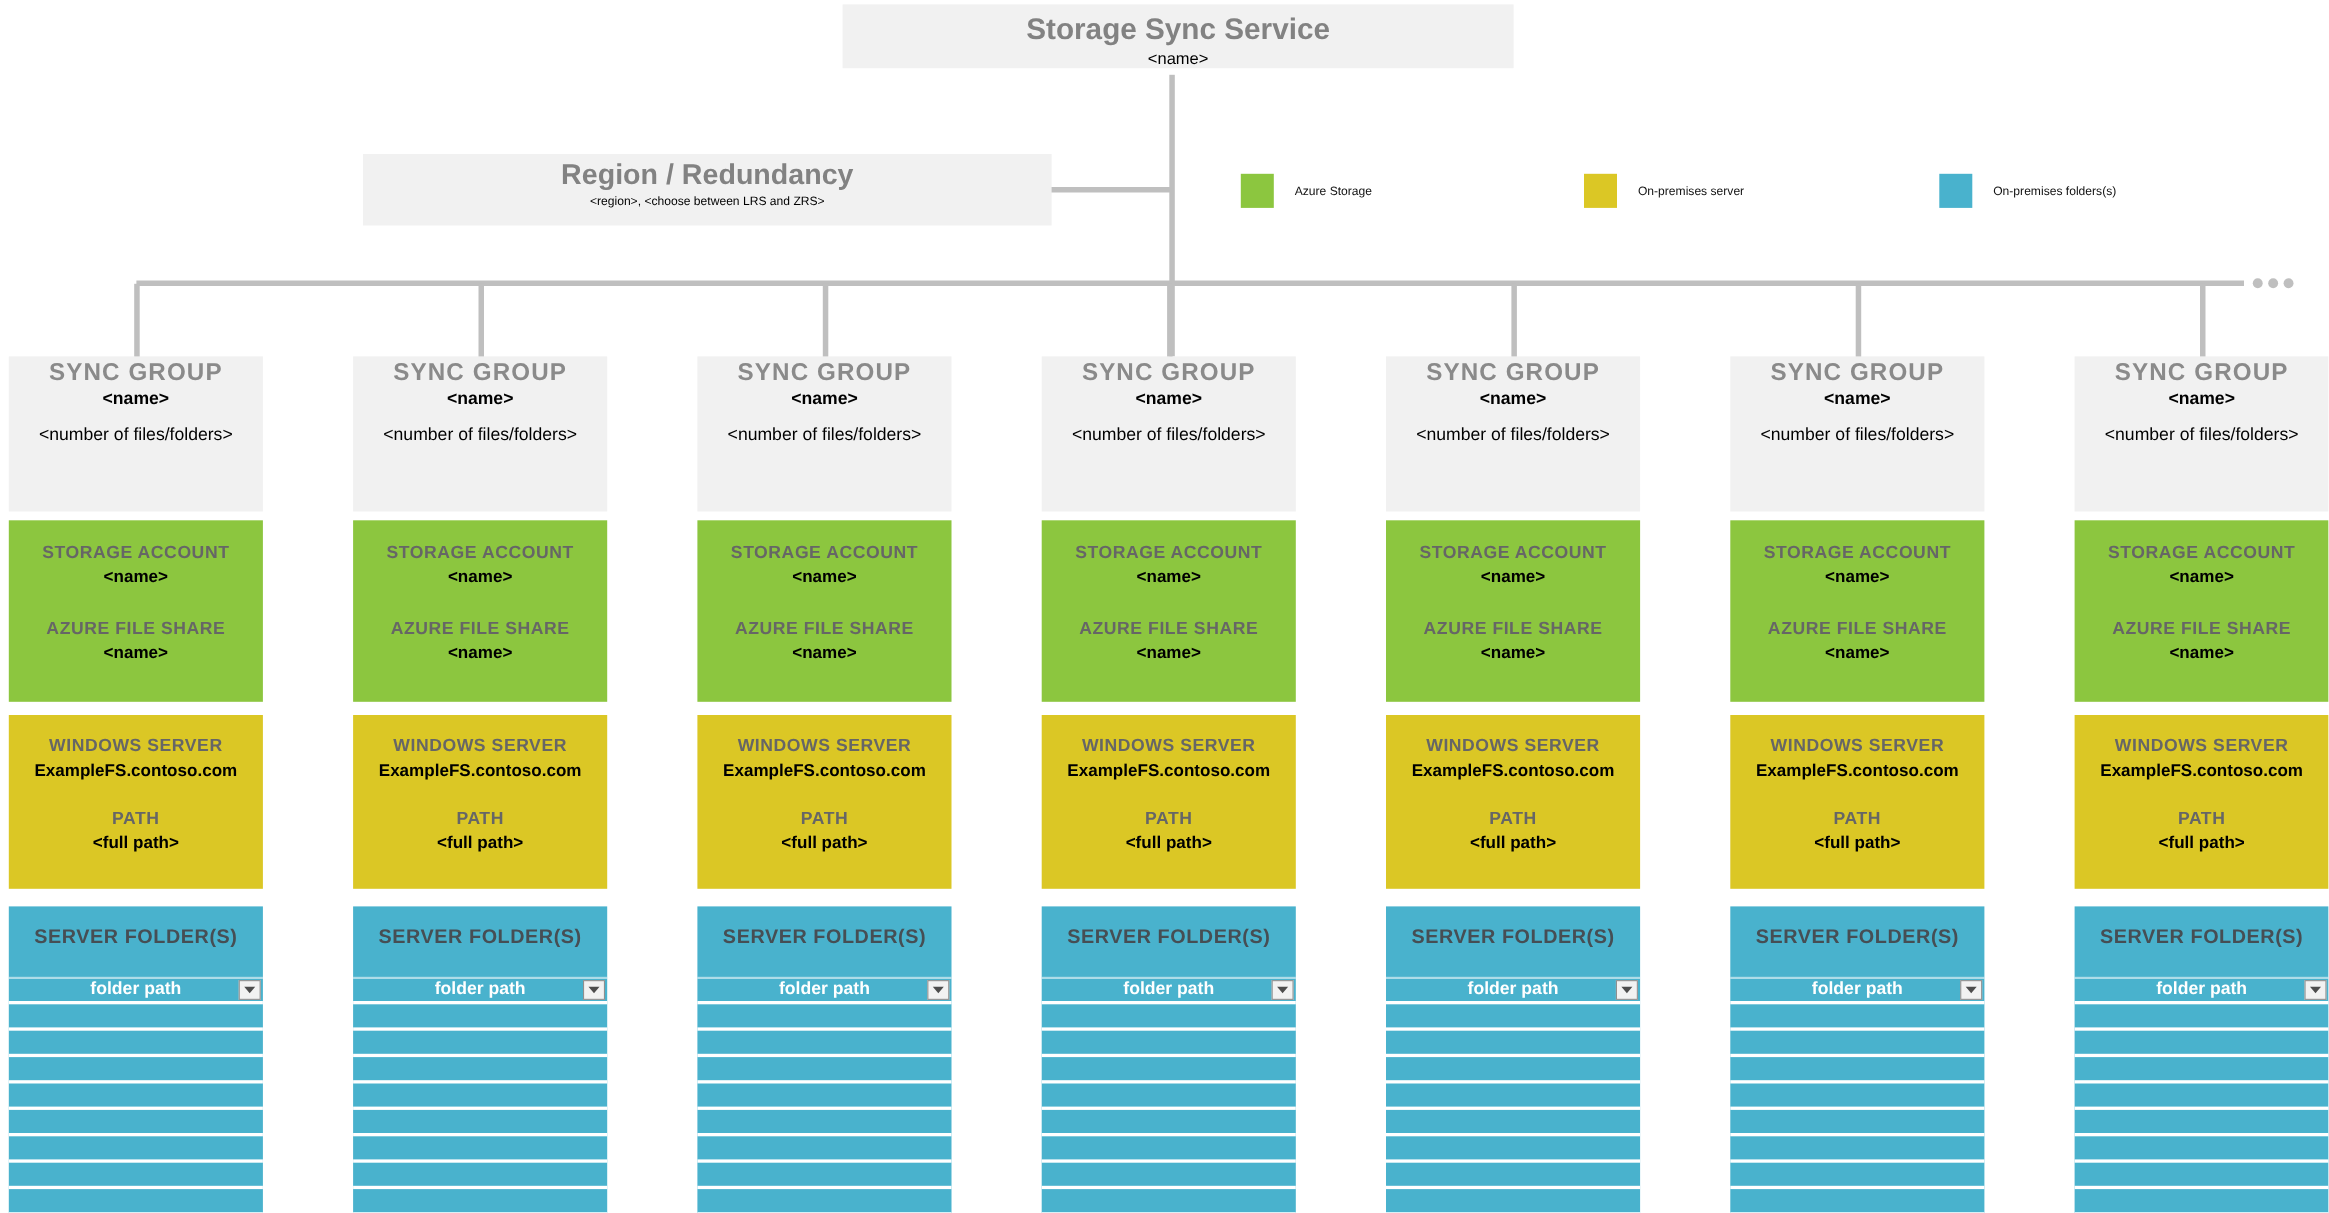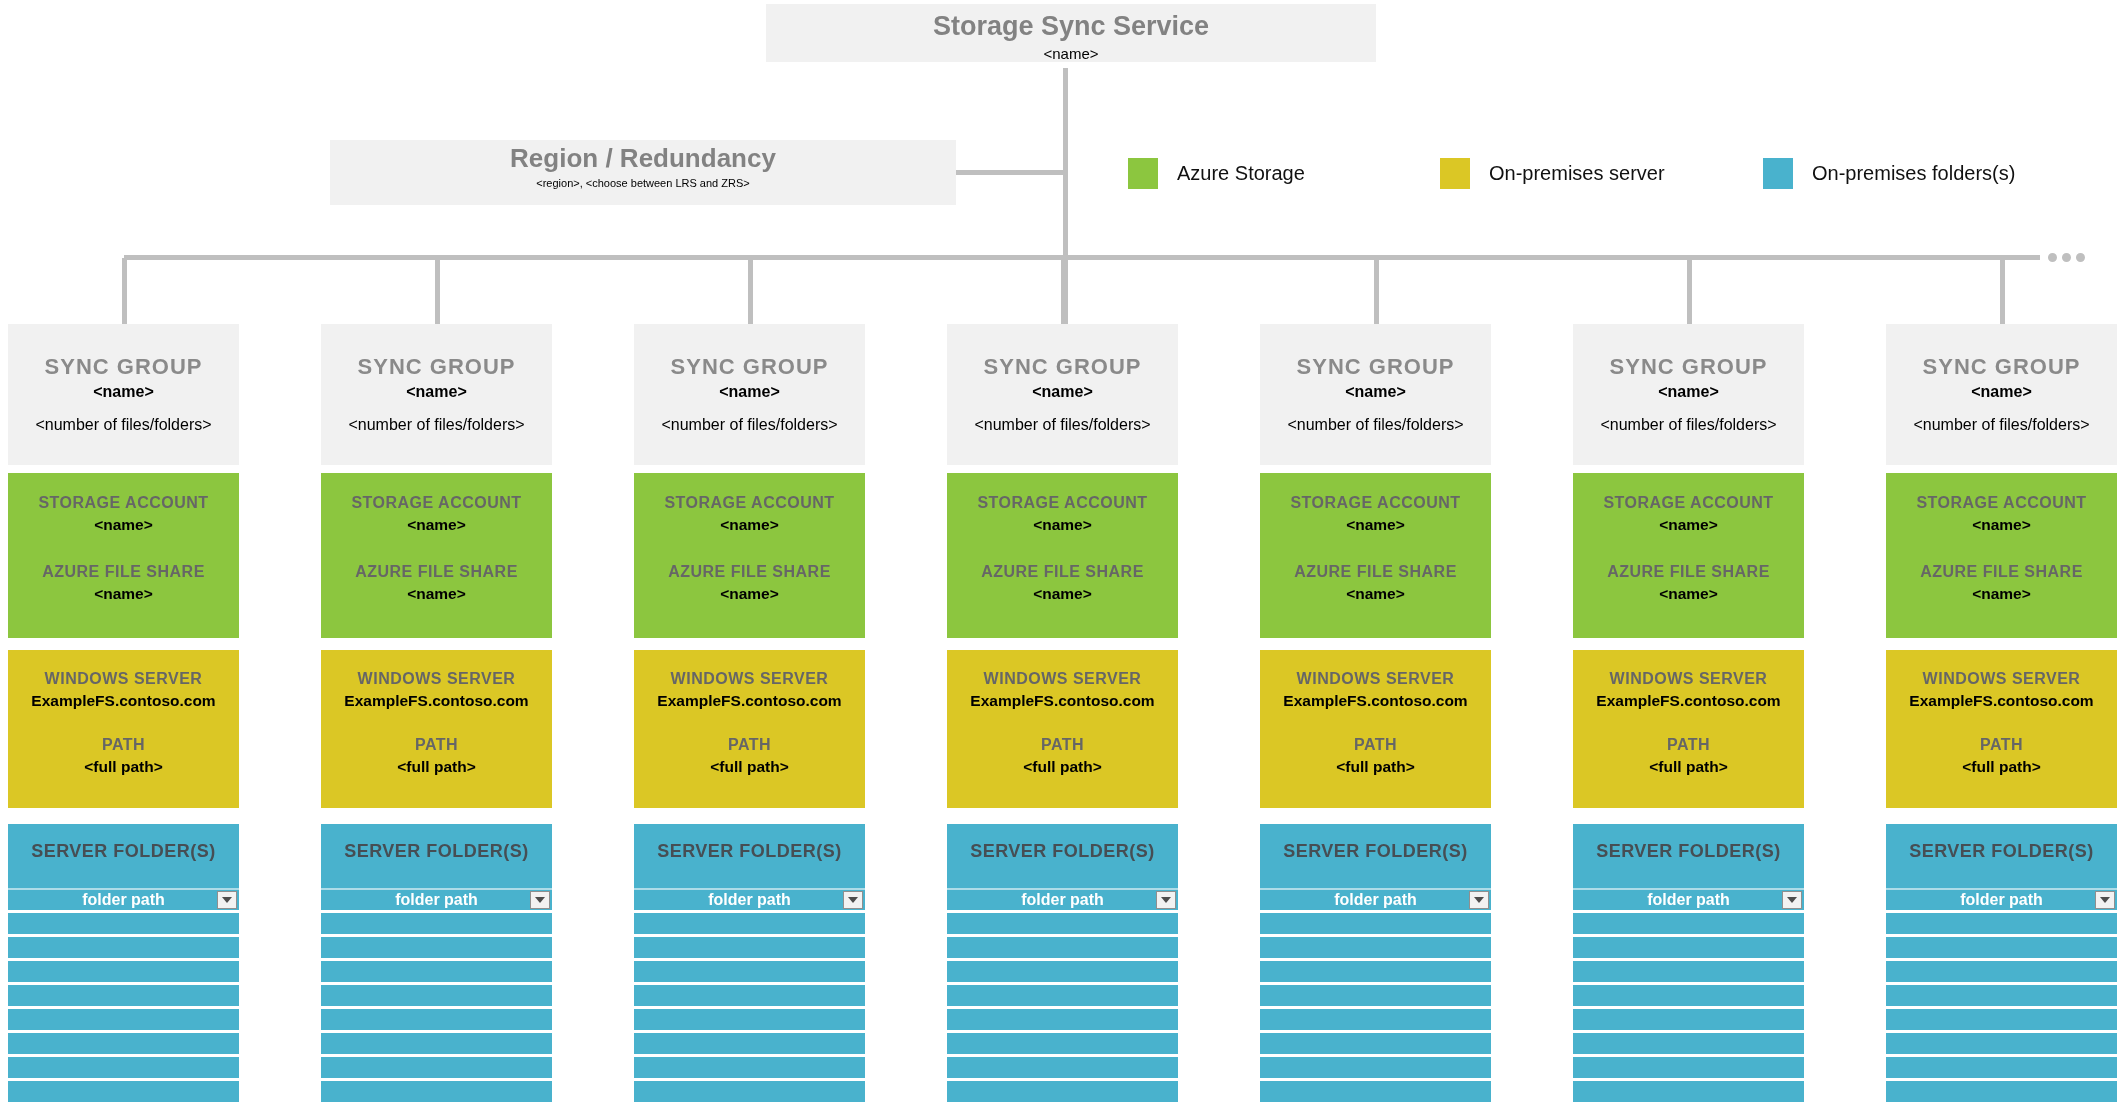--- a/index.html
+++ b/index.html
@@ -22,30 +22,30 @@
   .regionbox .ph{font-size:11px;color:#000;margin-top:4px;}
   
   .line{position:absolute;background:#BFBFBF;}
   .trunk{left:1063px;top:68px;width:5px;height:256px;}
   .mainline{left:124px;top:255px;width:1916px;height:5px;}
   .regionline{left:950px;top:170px;width:115px;height:5px;}
   .drop{position:absolute;top:-66px;left:50%;margin-left:-2px;width:5px;height:66px;background:#BFBFBF;}
   
   .legend-item{position:absolute;top:158px;height:31px;display:flex;align-items:center;}
   .legend-item .swatch{width:30px;height:31px;flex:none;}
-  .legend-item .lg-label{margin-left:19px;font-size:20px;color:#111;white-space:nowrap;}
+  .legend-item .lg-label{margin-left:19px;font-size:11px;color:#111;white-space:nowrap;}
   .li-0{left:1128px;} .li-1{left:1440px;} .li-2{left:1763px;}
   
   .dots{position:absolute;left:2048px;top:253px;display:flex;}
   .dots i{width:9px;height:9px;border-radius:50%;background:#BFBFBF;margin-right:5px;}
   
   .columns{position:absolute;left:8px;top:324px;display:flex;gap:82px;}
   .column{position:relative;width:231px;display:flex;flex-direction:column;}
   .box{box-sizing:border-box;text-align:center;}
-  .box.head{height:141px;background:#F1F1F1;margin-bottom:8px;padding-top:30px;}
+  .box.head{height:141px;background:#F1F1F1;margin-bottom:8px;padding-top:1px;}
   .sg-title{font-size:22px;font-weight:bold;color:#8A8A8A;letter-spacing:1px;}
   .sg-name{font-size:16px;font-weight:bold;color:#000;margin-top:3px;}
   .sg-count{font-size:16px;color:#000;margin-top:15px;}
   .box.green{height:165px;background:#8CC63F;margin-bottom:12px;padding-top:21px;}
   .box.yellow{height:158px;background:#DBC725;margin-bottom:16px;padding-top:20px;}
   .sec-lbl{font-size:16px;font-weight:bold;color:#666666;letter-spacing:.5px;}
   .sec-val{font-size:15.5px;font-weight:bold;color:#000;margin-top:4px;}
   .sec-lbl.second{margin-top:29px;}
   .box.yellow .sec-lbl.second{margin-top:26px;}
   .box.teal{height:279px;background:#49B2CD;padding-top:17px;}

